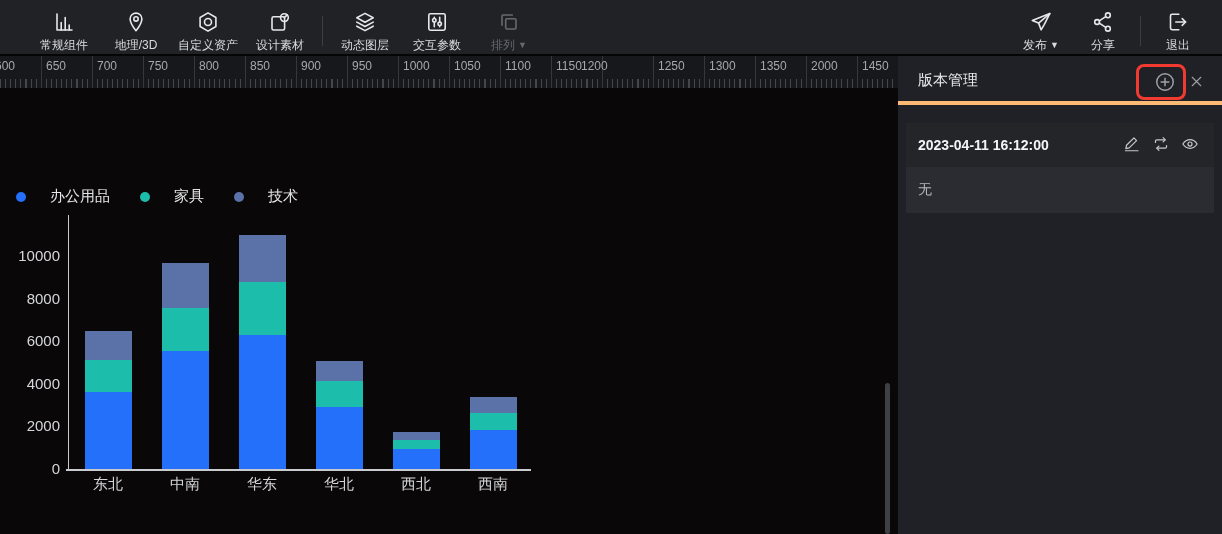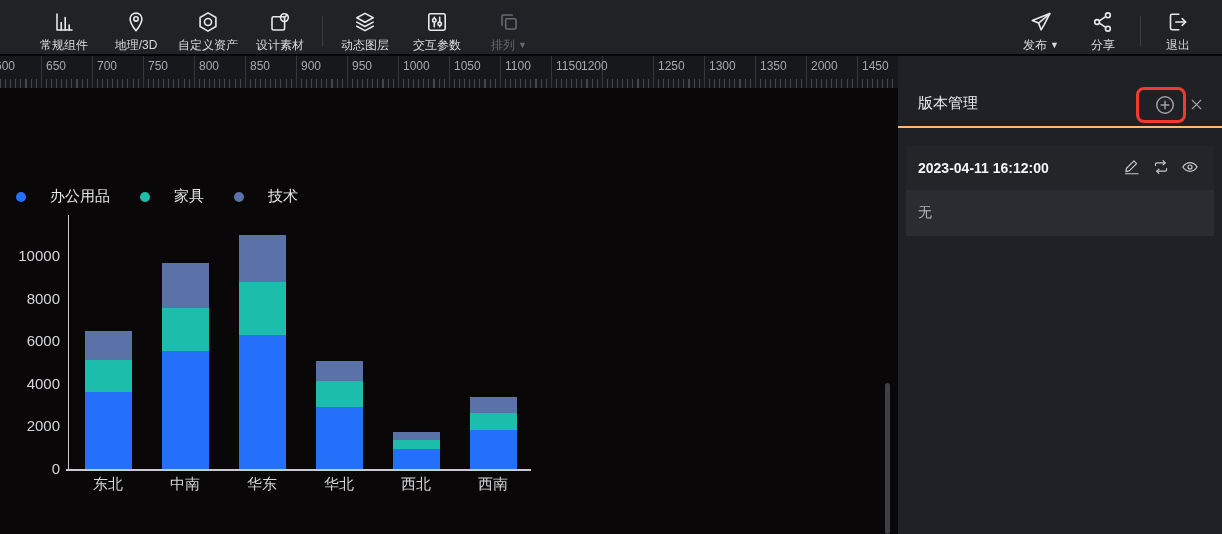--- a/index.html
+++ b/index.html
@@ -39,21 +39,21 @@
   .x-axis-line { position:absolute; left:66px; top:381px; width:465px; height:2px; background:#c9cbce; }
   .ytick { position:absolute; left:0; width:60px; text-align:right; font-size:15px; color:#d4d6d9; }
   .seg  { position:absolute; width:47px; }
   .xlab { position:absolute; top:387px; width:78px; text-align:center; font-size:15px; color:#d4d6d9; }
 
   .scroll-thumb { position:absolute; left:885px; top:383px; width:5px; height:151px;
                   background:#3e4045; border-radius:3px; cursor:pointer; }
 
   
   .panel { position:absolute; left:898px; top:56px; width:324px; height:478px; background:#1f2126; }
-  .panel-header { position:relative; height:49px; border-bottom:2px solid #fdba74;margin-top:23px; }
+  .panel-header { position:relative; height:49px; border-bottom:4px solid #fdba74; }
   .panel-title { position:absolute; left:20px; top:15px; font-size:15px; color:#e9eaec; }
   .icon-btn { position:absolute; background:none; border:none; color:#9fa1a5; cursor:pointer; padding:0;
               display:flex; align-items:center; justify-content:center; }
   #add-btn { left:256px; top:15px; width:22px; height:22px; }
   #close-btn { left:290px; top:17px; width:17px; height:17px; }
   .annotation { position:absolute; left:238px; top:8px; width:50px; height:36px;
                 border:3px solid #f23a31; border-radius:8px; pointer-events:none; z-index:5; }
   .version-card { margin:18px 8px 0 8px; }
   .vc-header { height:44px; background:#242529; display:flex; align-items:center; padding:0 15px 0 12px; }
   .vc-time { font-size:14px; font-weight:bold; color:#f3f4f5; flex:1; }

